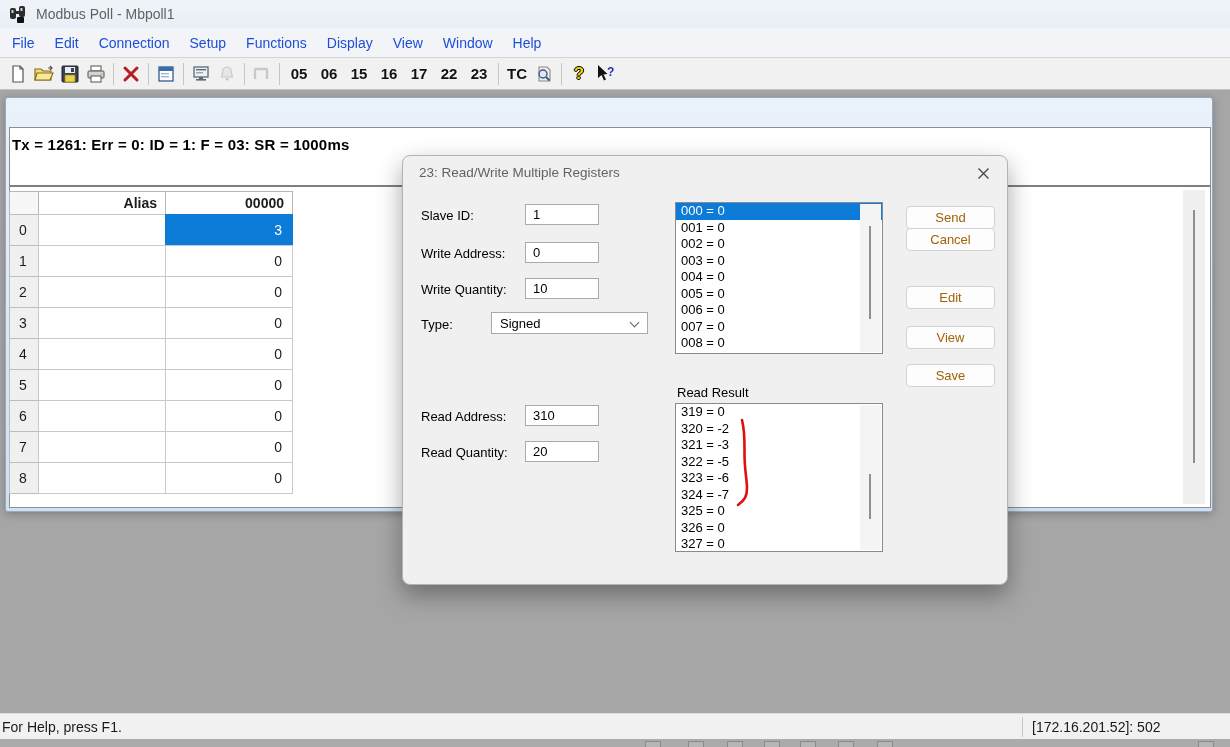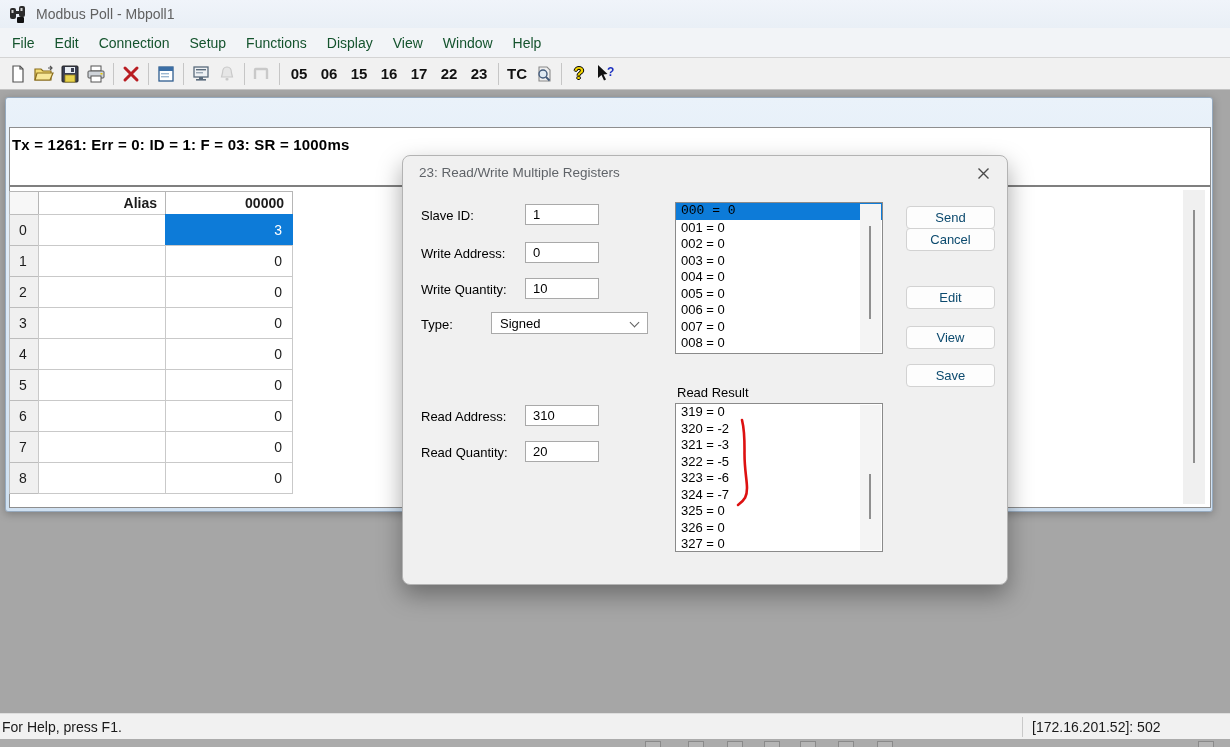--- a/index.html
+++ b/index.html
@@ -7,21 +7,21 @@
   body { font-family:"Liberation Sans", sans-serif; position:relative; background:#a6a6a6; }
 
   
   .titlebar { position:absolute; left:0; top:0; width:1230px; height:28px;
     background:linear-gradient(#f0f4fa,#e9eff6); display:flex; align-items:center; }
   .titlebar .app-title { font-size:14px; color:#616161; margin-left:8px; }
   .app-icon { width:20px; height:20px; margin-left:8px; }
 
   .menubar { position:absolute; left:0; top:28px; width:1230px; height:29px;
     background:#f2f4f7; display:flex; align-items:center; padding-left:2px; }
-  .menu-item { font-size:14px; color:#14532d; padding:4px 10px; cursor:default;text-align:center; }
+  .menu-item { font-size:14px; color:#1d4ed8; padding:4px 10px; cursor:default;text-align:center; }
 
   .toolbar { position:absolute; left:0; top:57px; width:1230px; height:33px;
     background:#f1f1f1; border-top:1px solid #d4d4d4; border-bottom:1px solid #c3c3c3;
     display:flex; align-items:center; padding-left:5px; }
   .tb-btn { width:26px; height:26px; display:flex; align-items:center; justify-content:center;
     border:1px solid transparent; }
   .tb-sep { width:1px; height:22px; background:#c6c6c6; margin:0 4px; }
   .tb-num { font-size:15px; font-weight:bold; color:#111; width:30px; text-align:center; height:26px;
     line-height:26px; }
   .tb-tc { font-size:15px; font-weight:bold; color:#111; padding:0 4px; height:26px; line-height:26px; }
@@ -79,27 +79,27 @@
     background:#fff; font-size:13px; display:flex; align-items:center; padding-left:8px; color:#000; }
   .chev { position:absolute; right:9px; top:6px; width:7px; height:7px; border-right:1.5px solid #5f5f5f;
     border-bottom:1.5px solid #5f5f5f; transform:rotate(45deg); }
 
   .listbox { position:absolute; left:272px; width:208px; background:#fff; border:1px solid #8a8a8a;
     overflow:hidden; }
   .lb-write { top:46px; height:152px; }
   .lb-read { top:247px; height:149px; }
   .lb-item { height:16.5px; line-height:16.5px; font-size:13px; color:#000; padding-left:5px;
     white-space:pre; }
-  .lb-item.sel { background:#0d7bd8; color:#000000;font-family:Liberation Mono, monospace; }
+  .lb-item.sel { background:#0d7bd8; color:#ffffff; }
   .lb-track { position:absolute; right:1px; top:1px; bottom:1px; width:21px; background:#f4f4f4; }
   .lb-thumb { position:absolute; left:9px; width:2px; background:#8f8f8f; }
   .readresult-label { position:absolute; left:274px; top:229px; font-size:13px; color:#000; }
 
   .dbtn { position:absolute; left:503px; width:89px; height:23px; background:#fdfdfd;
-    border:1px solid #d2d2d2; border-radius:4px; font-size:13px; color:#0c4a6e; display:flex;
+    border:1px solid #d2d2d2; border-radius:4px; font-size:13px; color:#a16207; display:flex;
     align-items:center; justify-content:center; font-family:"Liberation Sans",sans-serif; }
 
   .annotation { position:absolute; left:328px; top:260px; width:30px; height:98px; pointer-events:none; }
 
   
   .statusbar { position:absolute; left:0; top:713px; width:1230px; height:26px; background:#f1f1f1;
     border-top:1px solid #dedede; }
   .status-left { position:absolute; left:2px; top:5px; font-size:14px; color:#1a1a1a; }
   .status-sep { position:absolute; left:1022px; top:3px; width:1px; height:20px; background:#c9c9c9; }
   .status-right { position:absolute; left:1032px; top:5px; font-size:14px; color:#1a1a1a; }

